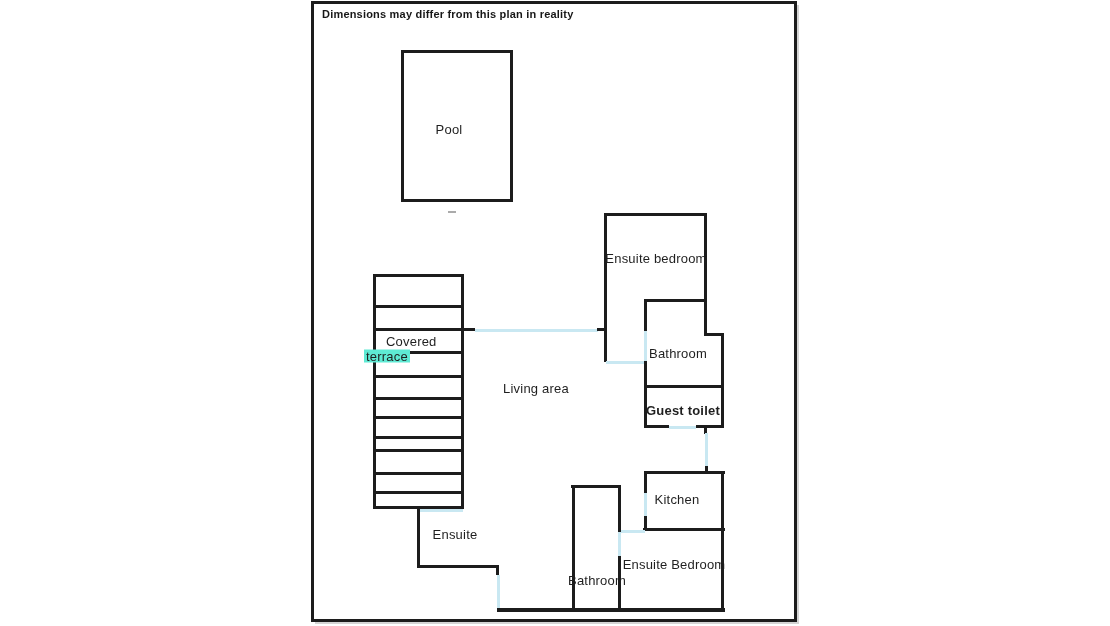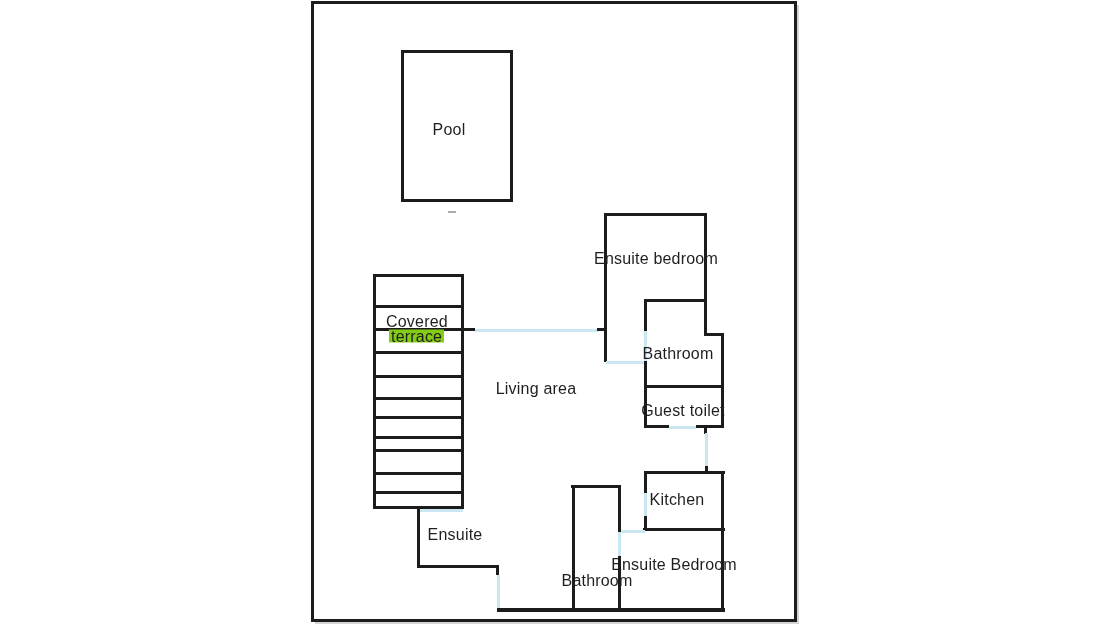--- a/index.html
+++ b/index.html
@@ -25,28 +25,28 @@
   .room-rect {
     position: absolute;
     box-sizing: border-box;
     border: 3px solid var(--wall);
   }
   .wall { position: absolute; background: var(--wall); }
   .door { position: absolute; background: var(--door); }
   .slat { position: absolute; left: 0; width: 100%; height: 2.6px; background: var(--wall); }
   .label {
     position: absolute;
-    font-size: 16px;
+    font-size: 13px;
     line-height: 13px;
     white-space: nowrap;
     letter-spacing: 0.2px;
     color: #1f1f1f;
   }
   .label.centered { transform: translate(-50%, -50%); }
-  .label.vcentered { transform: translateY(-50%); }
+  .label.vcentered { transform: translateY(-50%); margin-top: 20px; }
   .disclaimer {
     position: absolute;
     left: 322px; top: 14px;
     transform: translateY(-50%);
     font-size: 11px;
     font-weight: 600;
     letter-spacing: 0.2px;
     white-space: nowrap;
     color: #171717;
   }
@@ -57,39 +57,40 @@
     background: #ababab;
   }
 </style>
 </head>
 <body>
 
 <div class="stage" style="--wall: #1c1c1c; --door: #c9e8f2; background: rgb(255, 255, 255);">
 
   <div class="plan-border"></div>
 
+  <div class="disclaimer">Dimensions may differ from this plan in reality</div>
 
   <div class="room-rect" style="left:401px; top:50px; width:112px; height:152px;"></div>
   <div class="label centered" style="left:449px; top:129px;">Pool</div>
   <div class="pool-dash"></div>
 
   <div class="room-rect" style="left:373px; top:274px; width:91px; height:235px;">
     <div class="slat" style="top:28px;"></div>
     <div class="slat" style="top:51px;"></div>
     <div class="slat" style="top:74px;"></div>
     <div class="slat" style="top:98px;"></div>
     <div class="slat" style="top:120px;"></div>
     <div class="slat" style="top:139px;"></div>
     <div class="slat" style="top:159px;"></div>
     <div class="slat" style="top:172px;"></div>
     <div class="slat" style="top:195px;"></div>
     <div class="slat" style="top:214px;"></div>
   </div>
   <div class="label vcentered" style="left:384px; top:321px; background:#fff; padding:0 2px;">Covered</div>
-  <div class="label vcentered" style="left:389px; top:336px; background:#84cc16; padding:0 2px;">terrace</div>
+  <div class="label vcentered" style="left:364px; top:336px; background:#5eead4; padding:0 2px;">terrace</div>
 
   <div class="wall" style="left:464px; top:328px; width:11px; height:3px;"></div>
   <div class="door" style="left:475px; top:329px; width:123px; height:2.5px;"></div>
   <div class="wall" style="left:597px; top:328px; width:10px; height:3px;"></div>
 
   <div class="wall" style="left:604px; top:213px; width:103px; height:3px;"></div>
   <div class="wall" style="left:604px; top:213px; width:3px; height:149px;"></div>
   <div class="wall" style="left:704px; top:213px; width:3px; height:123px;"></div>
   <div class="label centered" style="left:656px; top:258px;">Ensuite bedroom</div>
   <div class="door" style="left:606px; top:361px; width:39px; height:2.5px;"></div>
@@ -100,21 +101,21 @@
   <div class="wall" style="left:644px; top:361px; width:3px; height:67px;"></div>
   <div class="wall" style="left:704px; top:333px; width:20px; height:3px;"></div>
   <div class="wall" style="left:721px; top:333px; width:3px; height:95px;"></div>
   <div class="label centered" style="left:678px; top:353px;">Bathroom</div>
 
   <div class="wall" style="left:644px; top:385px; width:80px; height:3px;"></div>
   <div class="wall" style="left:644px; top:425px; width:25px; height:3px;"></div>
   <div class="door" style="left:669px; top:426px; width:27px; height:2.5px;"></div>
   <div class="wall" style="left:696px; top:425px; width:28px; height:3px;"></div>
   <div class="wall" style="left:704px; top:425px; width:3px; height:9px;"></div>
-  <div class="label centered" style="left:683px; top:410px;">Guest toilet</div>
+  <div class="label centered" style="left:683px; top:410px;font-weight:bold;">Guest toilet</div>
 
   <div class="door" style="left:705px; top:433px; width:2.5px; height:34px;"></div>
   <div class="wall" style="left:705px; top:466px; width:3px; height:8px;"></div>
 
   <div class="wall" style="left:644px; top:471px; width:81px; height:3px;"></div>
   <div class="wall" style="left:644px; top:471px; width:3px; height:22px;"></div>
   <div class="door" style="left:644px; top:493px; width:2.5px; height:23px;"></div>
   <div class="wall" style="left:644px; top:516px; width:3px; height:15px;"></div>
   <div class="wall" style="left:721px; top:471px; width:3px; height:60px;"></div>
   <div class="wall" style="left:643px; top:528px; width:82px; height:3px;"></div>

